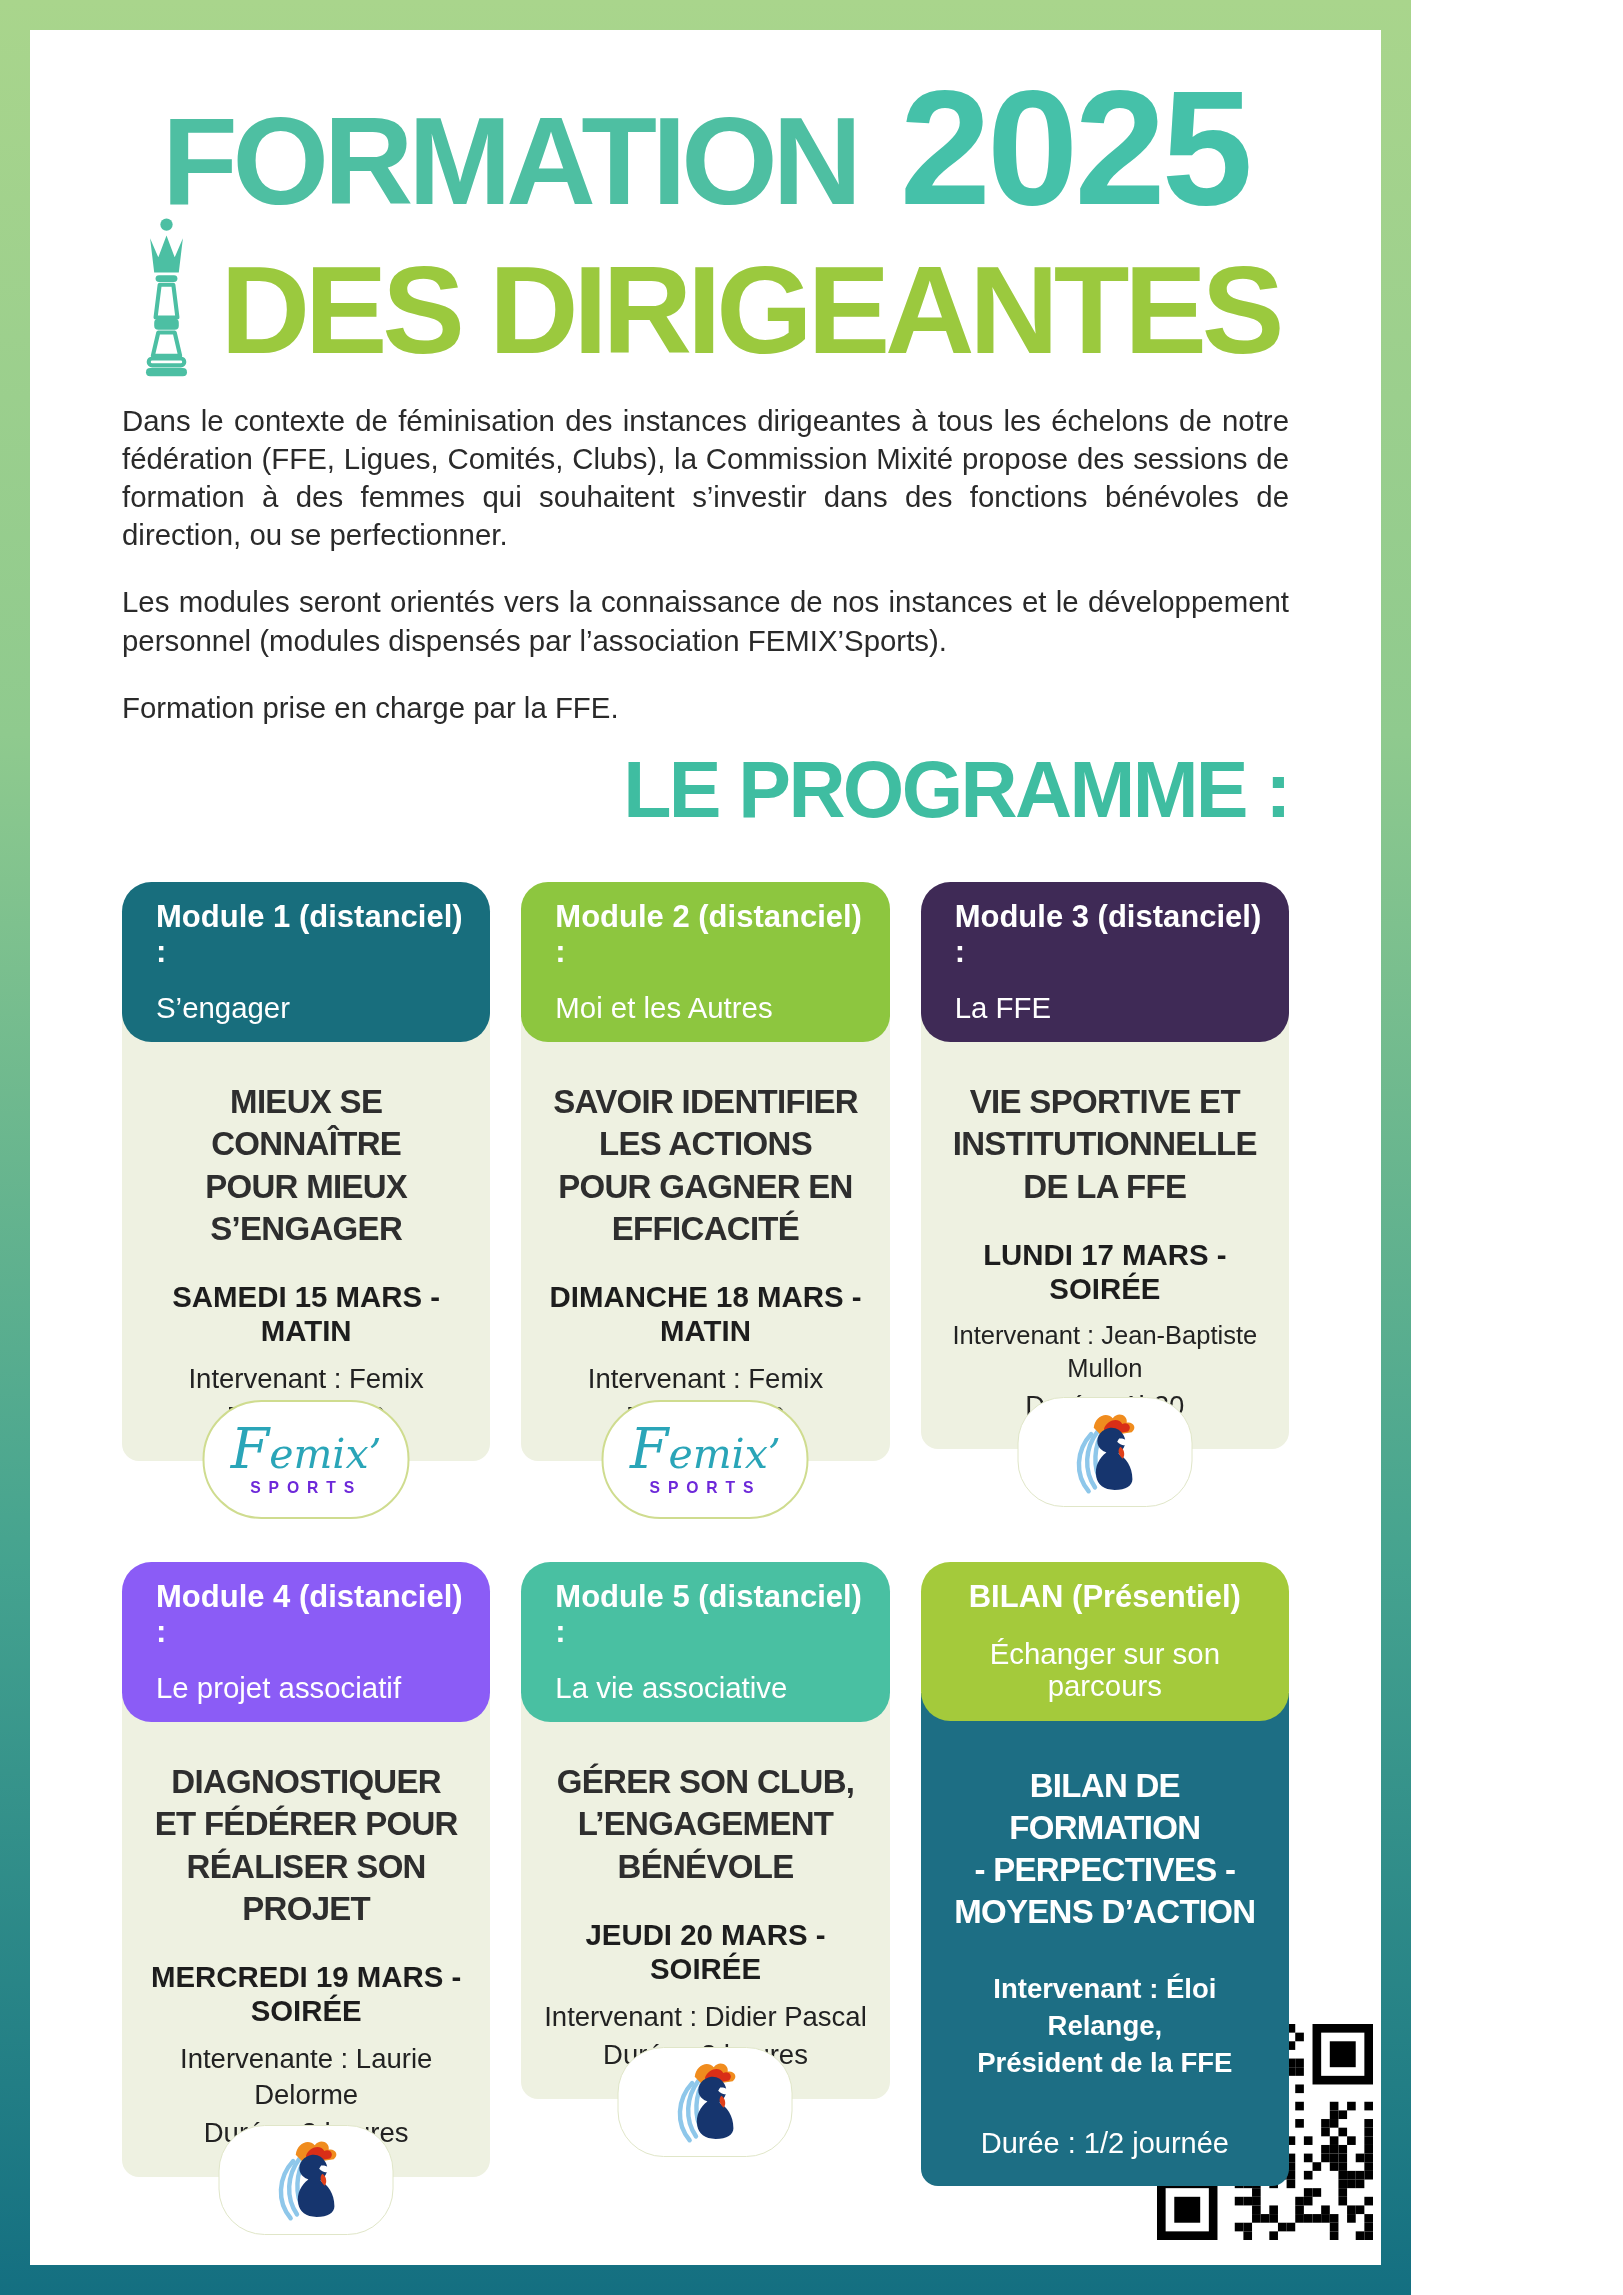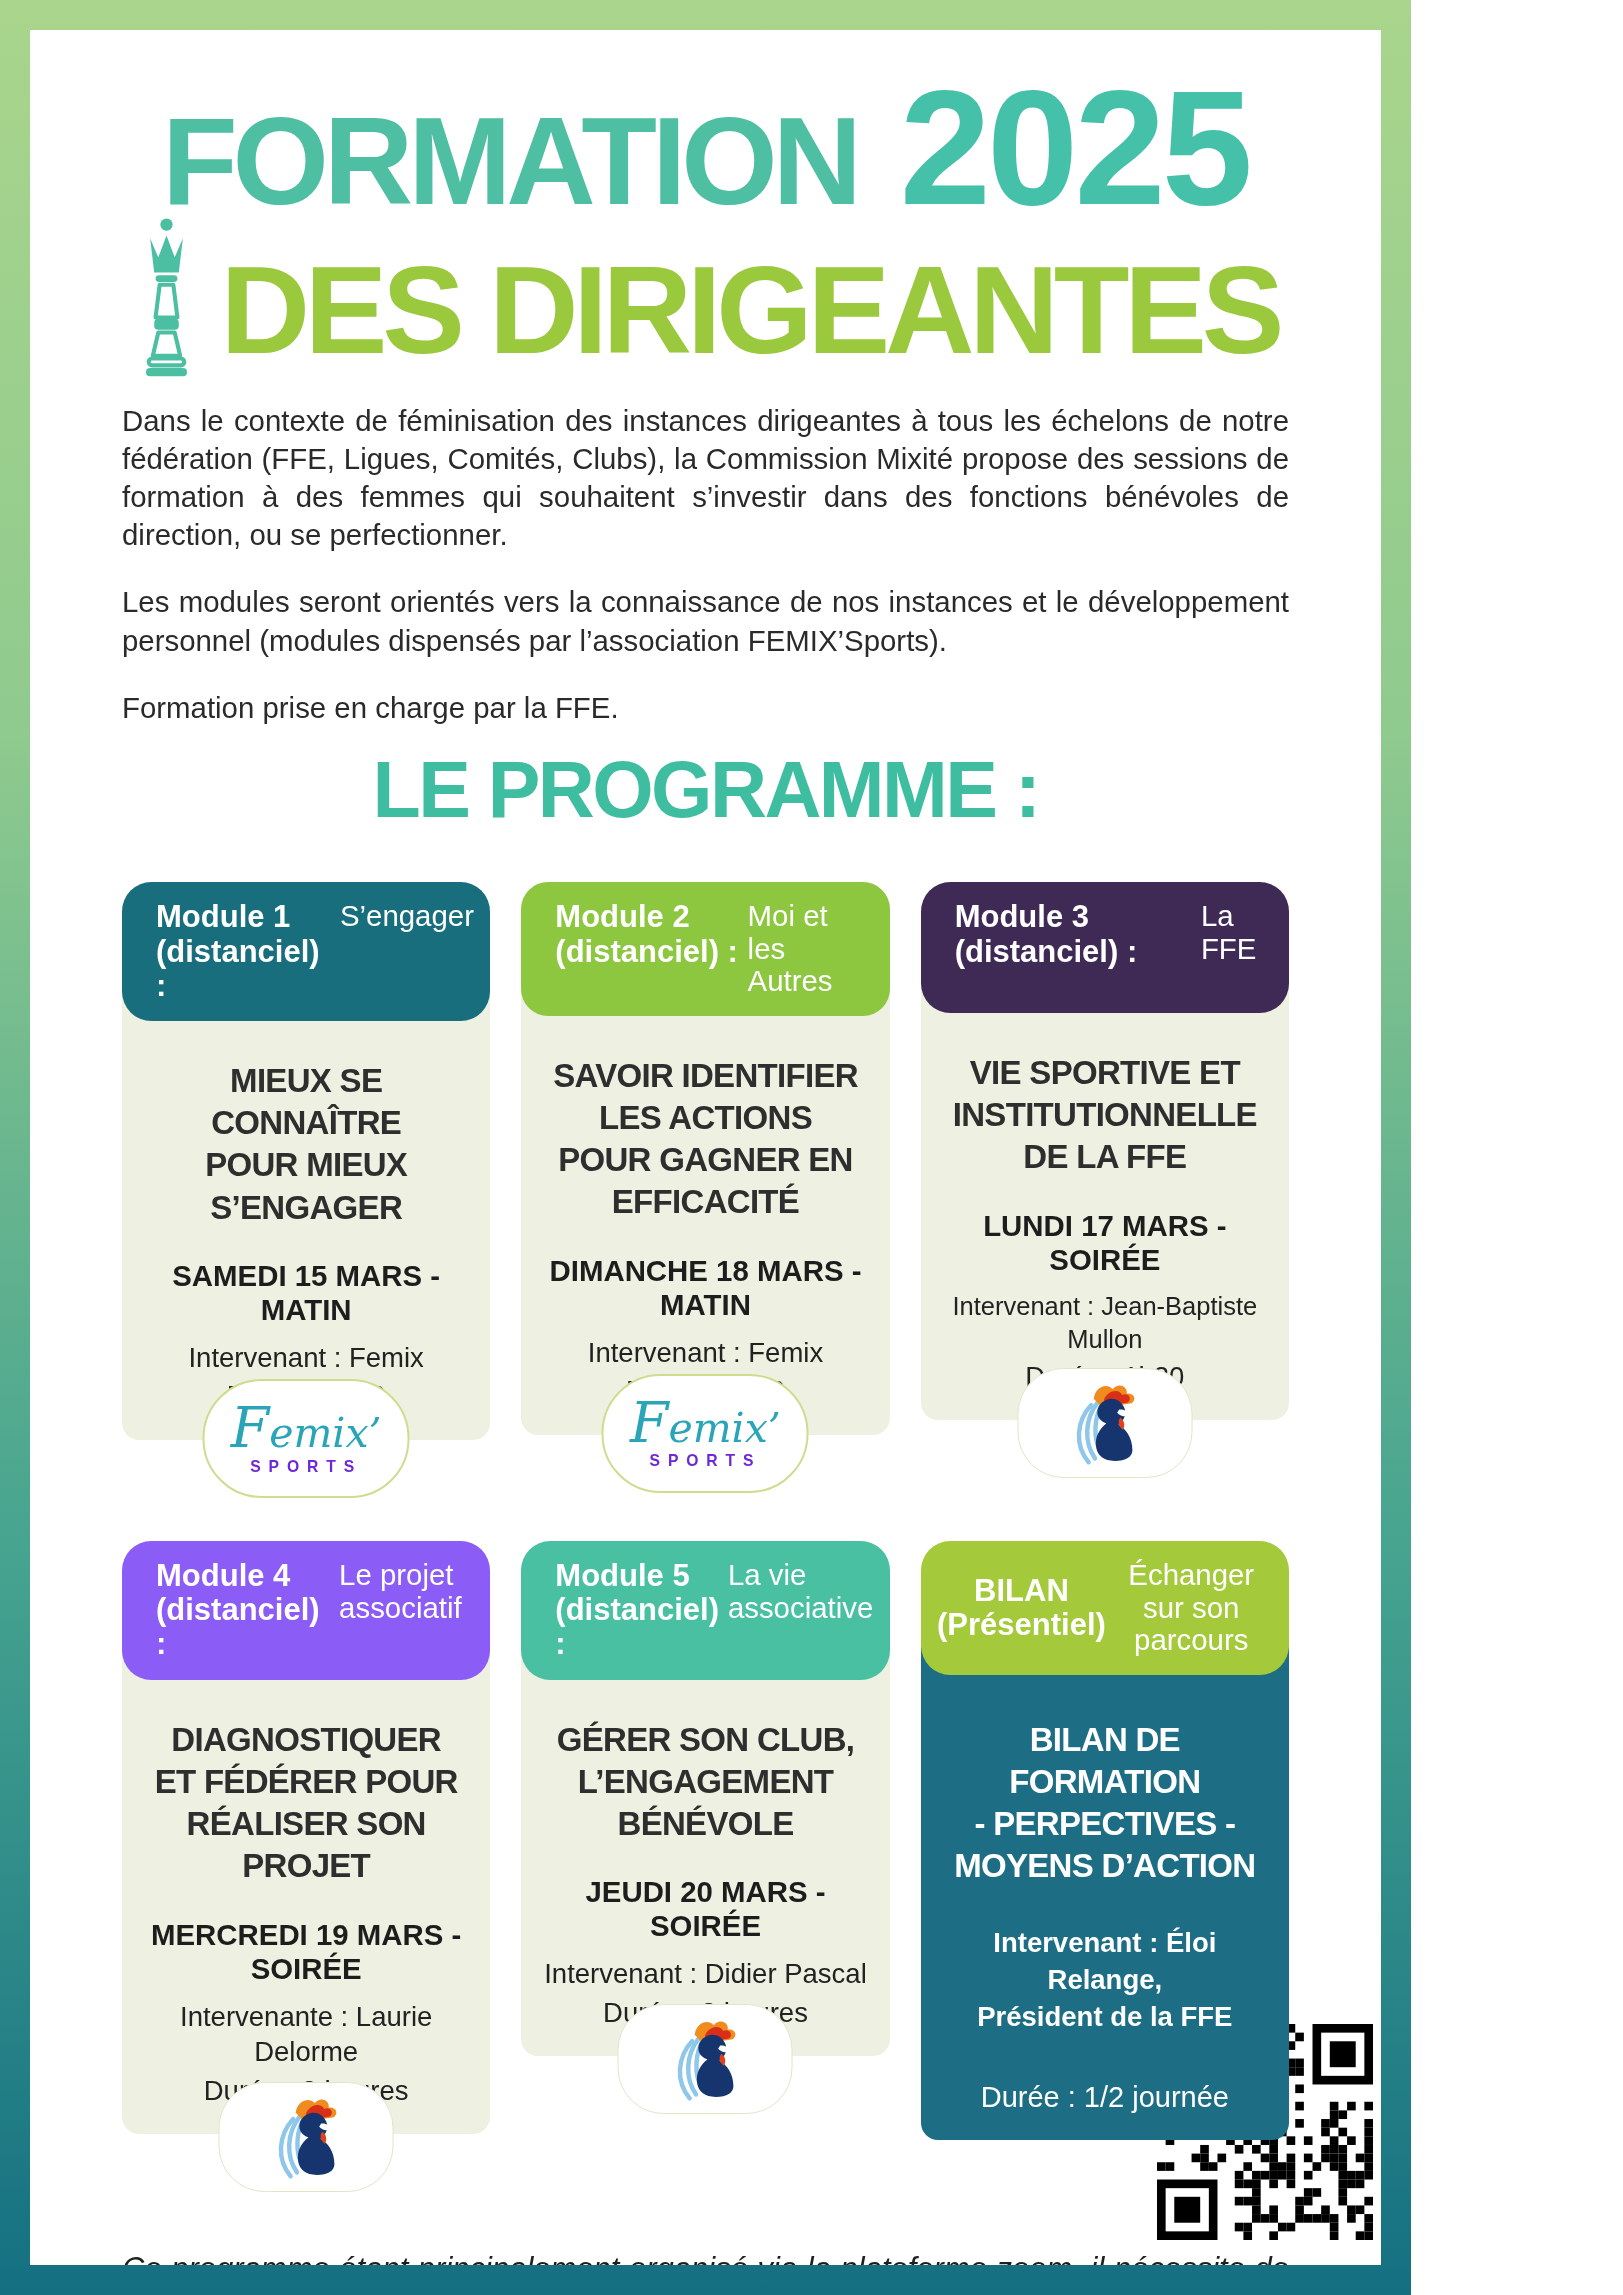--- a/index.html
+++ b/index.html
@@ -15,28 +15,28 @@
   .t-year{font-weight:bold;font-size:164px;letter-spacing:-3.9px;line-height:.8;}
   .title-row2{display:flex;justify-content:center;align-items:flex-end;gap:19.6px;margin-top:-6.5px;margin-bottom:29.4px;}
   .t-sub{font-weight:bold;font-size:124px;letter-spacing:-5.2px;line-height:1;}
   .queen-svg{width:69px;height:164px;margin-bottom:-6.5px;}
 
   
   .intro p{margin:0 0 29px;font-size:29.4px;line-height:1.3;color:#2a2a2a;text-align:justify;}
   .intro p:last-child{margin-bottom:17px;}
 
   
-  .prog-heading{text-align:center;font-weight:bold;font-size:79px;letter-spacing:-2.6px;margin:6.5px 0 46px;}
+  .prog-heading{text-align:right;font-weight:bold;font-size:79px;letter-spacing:-2.6px;margin:6.5px 0 46px;}
 
   
   .cards{display:grid;grid-template-columns:repeat(3,1fr);column-gap:31px;row-gap:101px;}
   .card{position:relative;}
   .card-header{position:relative;z-index:2;border-radius:29.4px;min-height:131px;box-sizing:border-box;
-               padding:18.3px 16.4px 18.3px 34px;display:flex;justify-content:center;
-               color:#fff;gap:4px;}
+               padding:18.3px 16.4px 18.3px 34px;display:flex;flex-direction:column;justify-content:center;
+               color:#fff;gap:23px;}
   .card-header.centered{align-items:center;text-align:center;padding-left:16.4px;}
   .hdr-bold{font-weight:bold;font-size:31px;line-height:1.1;}
   .hdr-sub{font-size:29.4px;line-height:1.1;}
   .card-body{position:relative;z-index:1;margin-top:-27.5px;border-radius:0 0 17px 17px;box-sizing:border-box;
              min-height:370px;padding:52px 18.3px 26px;display:flex;flex-direction:column;align-items:center;
              text-align:center;}
   .card-title{font-weight:bold;font-size:33px;letter-spacing:-0.7px;line-height:1.28;color:#2e2e2e;margin-top:14.4px;}
   .card-date{font-weight:bold;font-size:29.4px;color:#1d1d1d;margin-top:30px;}
   .card-detail{font-size:27.5px;color:#222;line-height:1.3;margin-top:13px;}
   .pre{white-space:pre-line;}

